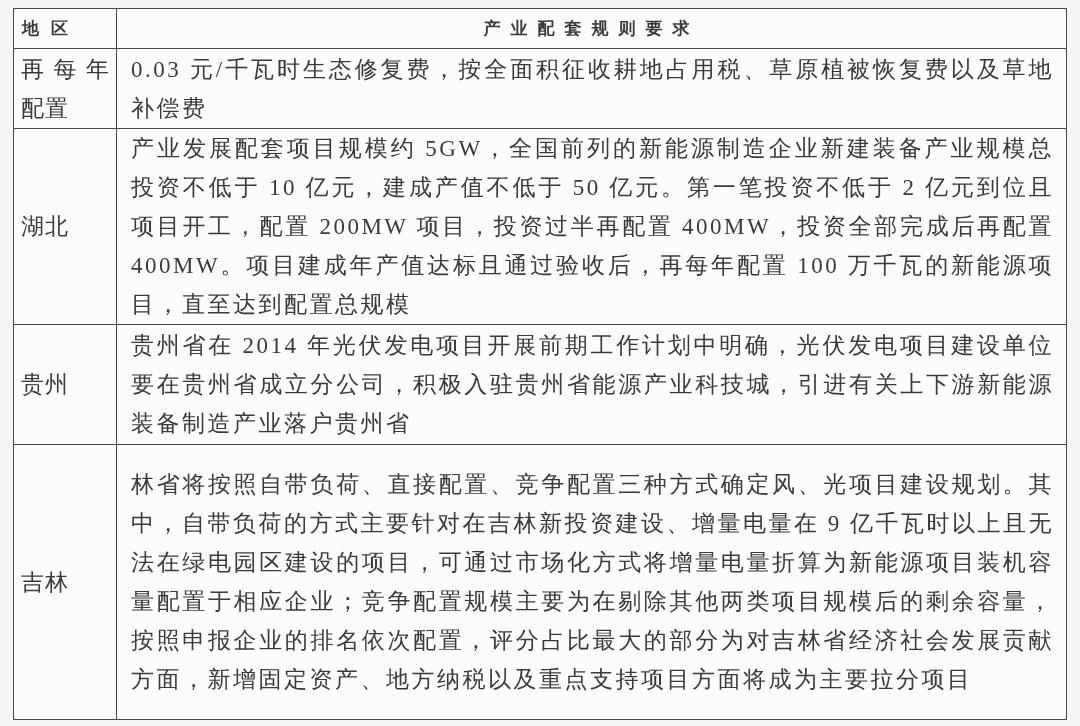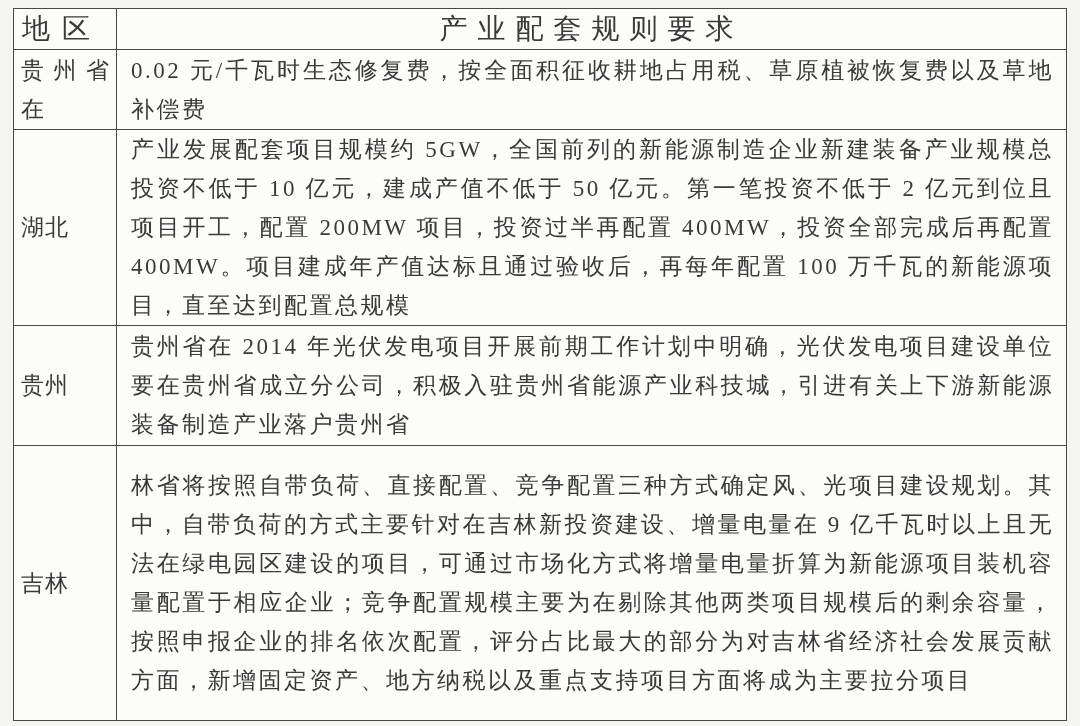--- a/index.html
+++ b/index.html
@@ -20,22 +20,22 @@
   table.policy-table{
     position:absolute;left:13px;top:8px;
     width:1053px;
     border-collapse:collapse;
     table-layout:fixed;
     background:var(--cell-bg);
   }
   th,td{border:1.5px solid var(--border-color);}
   thead tr{height:40px;}
   th{
-    font-size:28px;
-    font-weight:normal;
+    font-size:17px;
+    font-weight:bold;
     vertical-align:middle;
   }
   th.region-header{
     text-align:left;
     padding:0 0 0 8px;
     letter-spacing:12px;
   }
   th.req-header{
     letter-spacing:10px;
   }
@@ -71,22 +71,22 @@
       <col style="width:950px">
     </colgroup>
     <thead>
       <tr>
         <th class="region-header">地区</th>
         <th class="req-header">产业配套规则要求</th>
       </tr>
     </thead>
     <tbody>
       <tr class="row-0">
-        <td class="region-cell">贵州省在</td>
-        <td class="req-cell">0.02 元/千瓦时生态修复费，按全面积征收耕地占用税、草原植被恢复费以及草地补偿费</td>
+        <td class="region-cell">再每年配置</td>
+        <td class="req-cell">0.03 元/千瓦时生态修复费，按全面积征收耕地占用税、草原植被恢复费以及草地补偿费</td>
       </tr>
       <tr class="row-1">
         <td class="region-cell">湖北</td>
         <td class="req-cell">产业发展配套项目规模约 5GW，全国前列的新能源制造企业新建装备产业规模总投资不低于 10 亿元，建成产值不低于 50 亿元。第一笔投资不低于 2 亿元到位且项目开工，配置 200MW 项目，投资过半再配置 400MW，投资全部完成后再配置 400MW。项目建成年产值达标且通过验收后，再每年配置 100 万千瓦的新能源项目，直至达到配置总规模</td>
       </tr>
       <tr class="row-2">
         <td class="region-cell">贵州</td>
         <td class="req-cell">贵州省在 2014 年光伏发电项目开展前期工作计划中明确，光伏发电项目建设单位要在贵州省成立分公司，积极入驻贵州省能源产业科技城，引进有关上下游新能源装备制造产业落户贵州省</td>
       </tr>
       <tr class="row-3">

